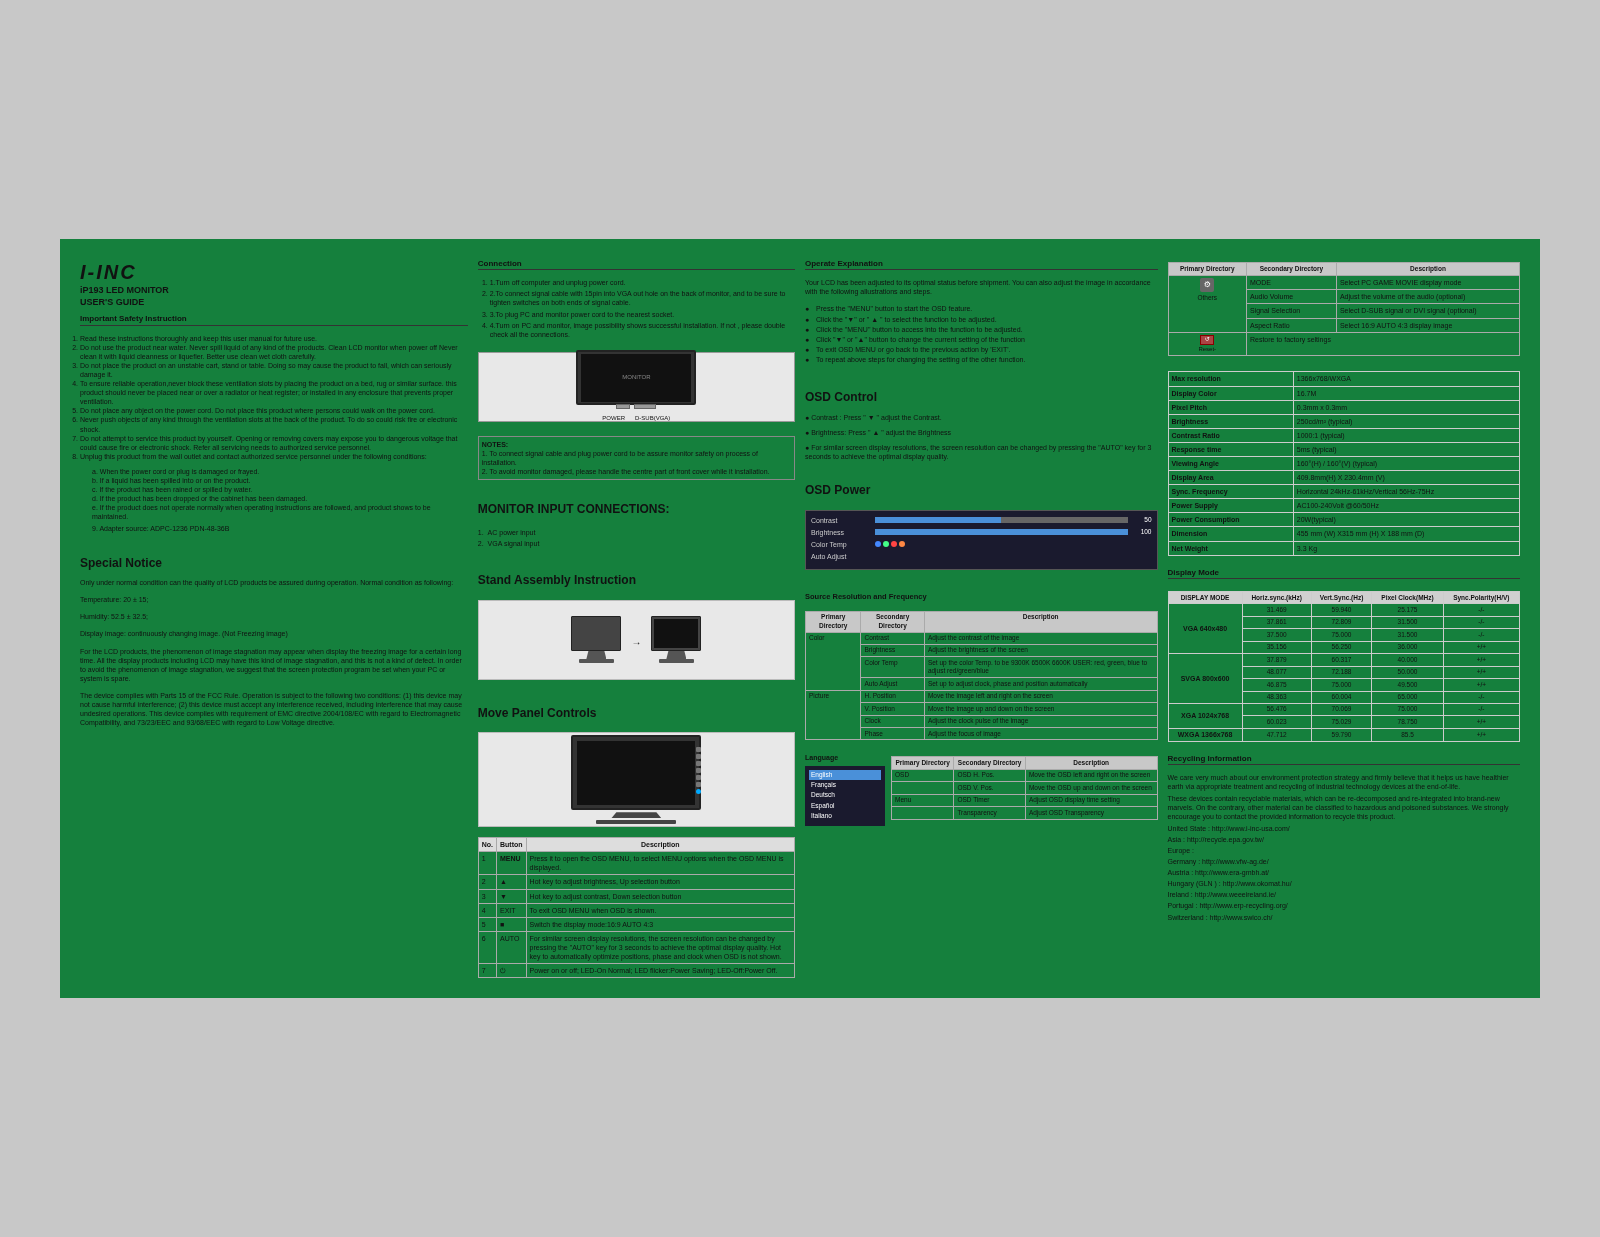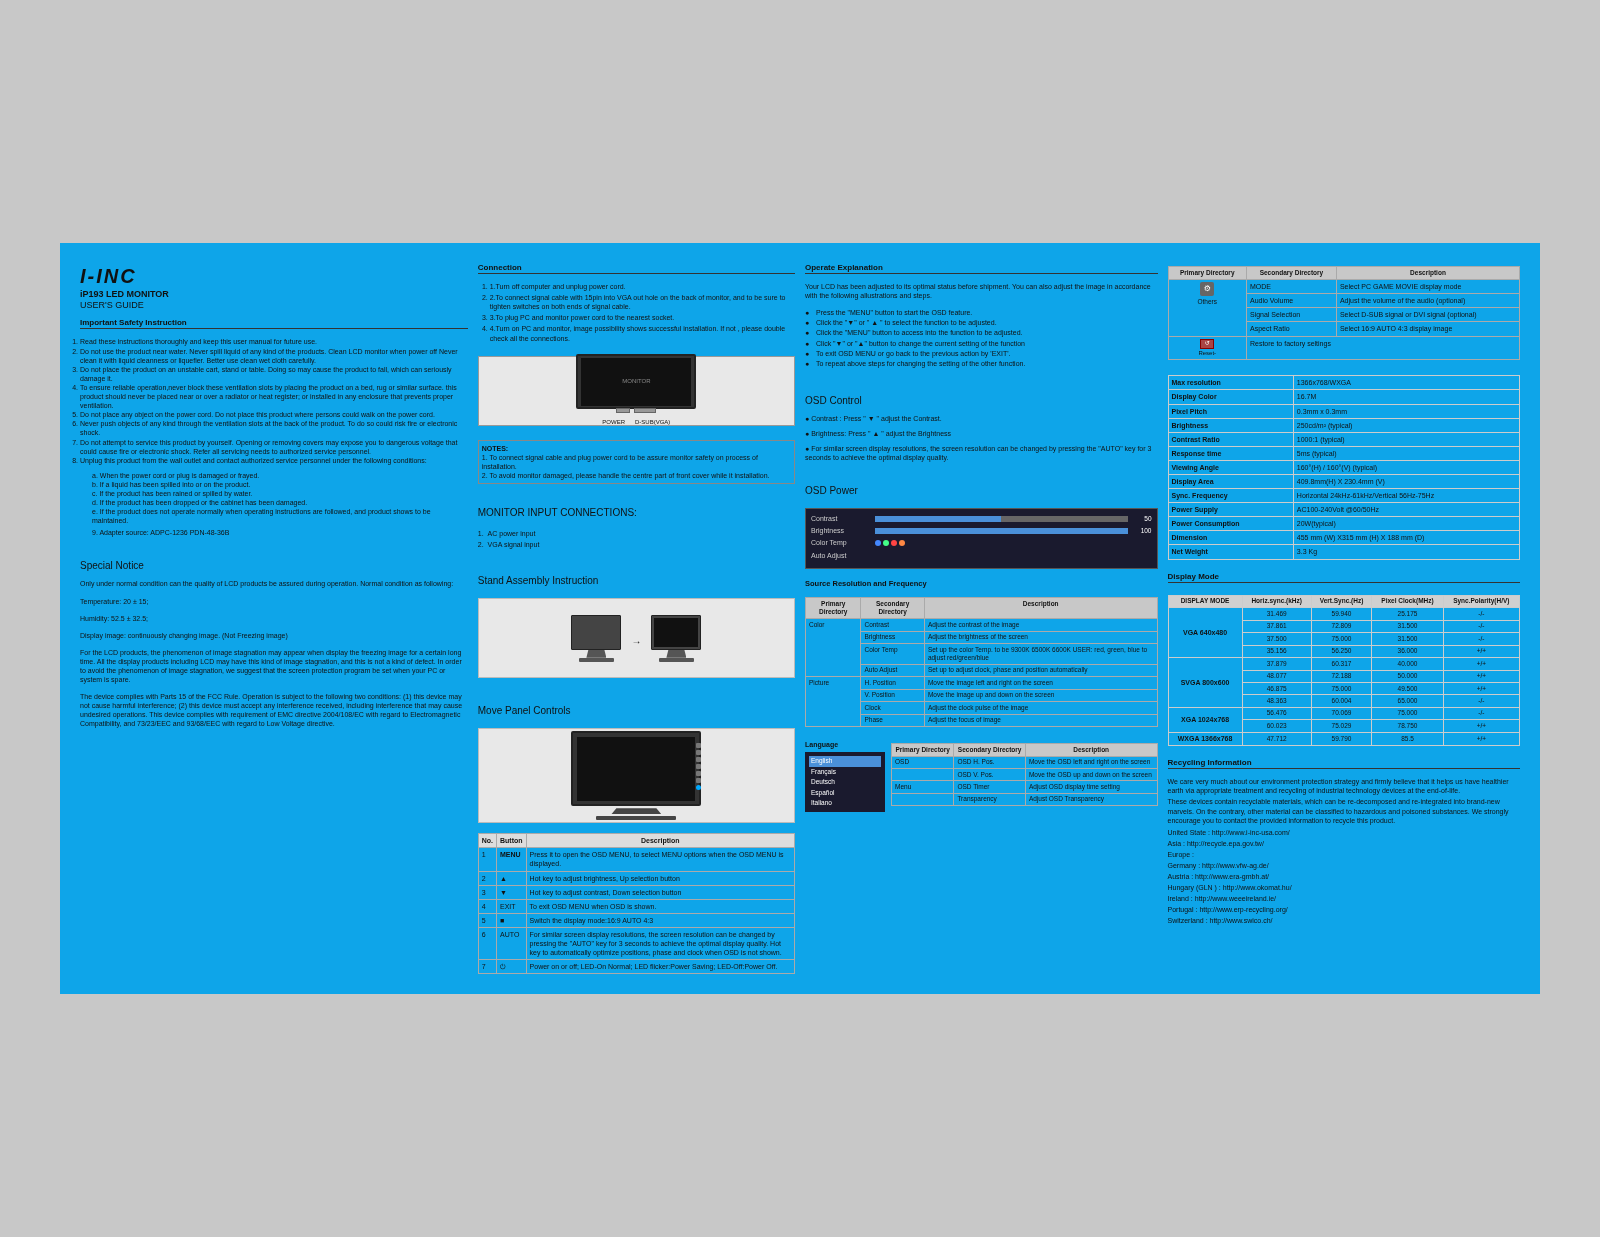--- a/index.html
+++ b/index.html
@@ -6,21 +6,21 @@
     body {
       background: #c8c8c8;
       display: flex;
       justify-content: center;
       align-items: center;
       min-height: 100vh;
       font-family: Arial, sans-serif;
     }
     .page-container {
       width: 1480px;
-      background: #0ea5e9;
+      background: #15803d;
       display: flex;
       flex-direction: row;
       padding: 20px;
       gap: 10px;
       font-size: 7.5px;
       line-height: 1.3;
       color: #111;
     }
     .column {
       flex: 1;
@@ -32,22 +32,22 @@
     .column-2 { flex: 0.9; }
     .column-3 { flex: 1.0; }
     .column-4 { flex: 1.0; }
     h3.section-title {
       font-size: 8px;
       font-weight: bold;
       margin-bottom: 2px;
       border-bottom: 1px solid #333;
     }
     h4.subsection {
-      font-size: 10px;
-      font-weight: normal;
+      font-size: 12px;
+      font-weight: bold;
       margin-top: 16px;
       margin-bottom: 1px;
     }
     .connection-list {
       list-style: decimal;
       padding-left: 12px;
     }
     .connection-list li { margin-bottom: 2px; }
 
     .monitor-diagram {
@@ -235,21 +235,21 @@
   </style>
 </head>
 <body>
 
 <div class="page-container">
   <div class="column column-1">
 
     <div>
       <div class="logo-text">I-INC</div>
       <div style="font-weight:bold;font-size:9px;">iP193 LED MONITOR</div>
-      <div style="font-weight:normal;font-size:9px;">USER'S GUIDE</div>
+      <div style="font-weight:bold;font-size:9px;">USER'S GUIDE</div>
     </div>
 
     <h3 class="section-title">Important Safety Instruction</h3>
 
     <ol class="safety-list" style="font-size:7px;">
       <li>Read these instructions thoroughly and keep this user manual for future use.</li>
       <li>Do not use the product near water. Never spill liquid of any kind of the products. Clean LCD monitor when power off Never clean it with liquid cleanness or liquefier. Better use clean wet cloth carefully.</li>
       <li>Do not place the product on an unstable cart, stand or table. Doing so may cause the product to fall, which can seriously damage it.</li>
       <li>To ensure reliable operation,never block these ventilation slots by placing the product on a bed, rug or similar surface. this product should never be placed near or over a radiator or heat register; or installed in any enclosure that prevents proper ventilation.</li>
       <li>Do not place any object on the power cord. Do not place this product where persons could walk on the power cord.</li>
@@ -476,21 +476,21 @@
           <div class="dot" style="background:#44ff88;"></div>
           <div class="dot" style="background:#ff4444;"></div>
           <div class="dot" style="background:#ff8844;"></div>
         </div>
       </div>
       <div class="osd-menu-item">
         <span class="osd-label">Auto Adjust</span>
       </div>
     </div>
 
-    <div style="margin-top:0;">
+    <div style="margin-top:12px;">
       <strong style="font-size:7.5px;">Source Resolution and Frequency</strong>
     </div>
 
     <table class="source-freq-table">
       <thead>
         <tr>
           <th>Primary Directory</th>
           <th>Secondary Directory</th>
           <th>Description</th>
         </tr>

